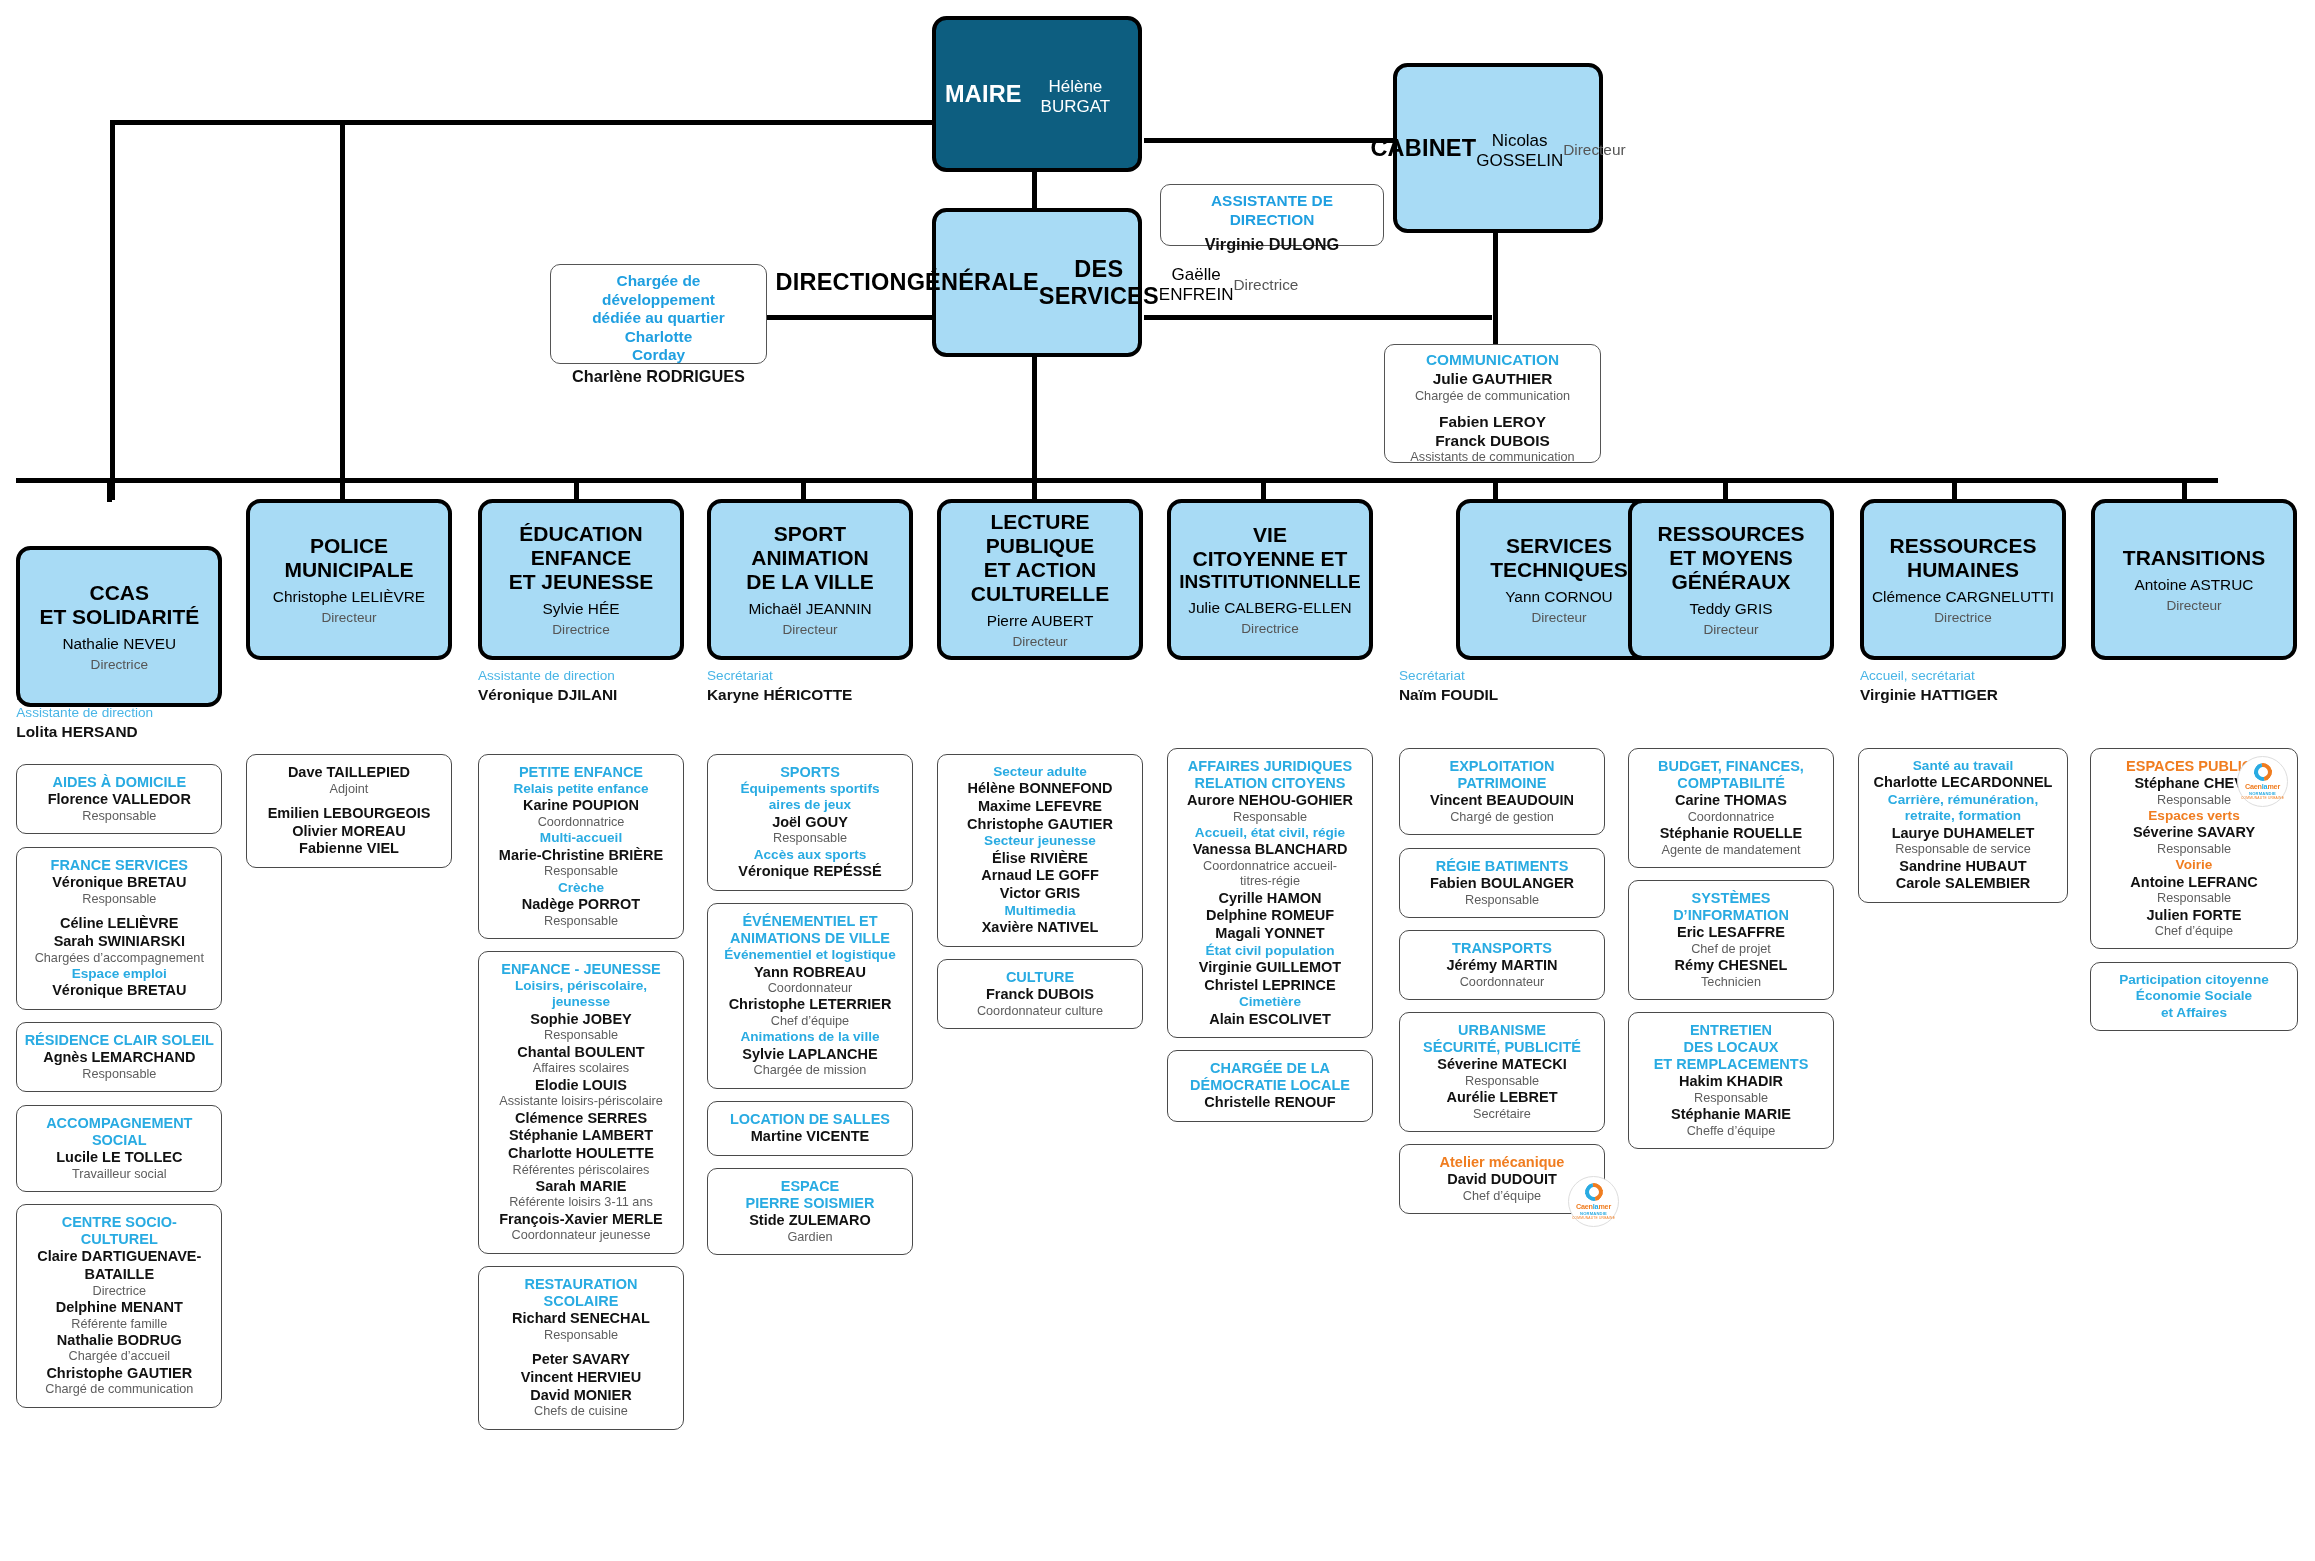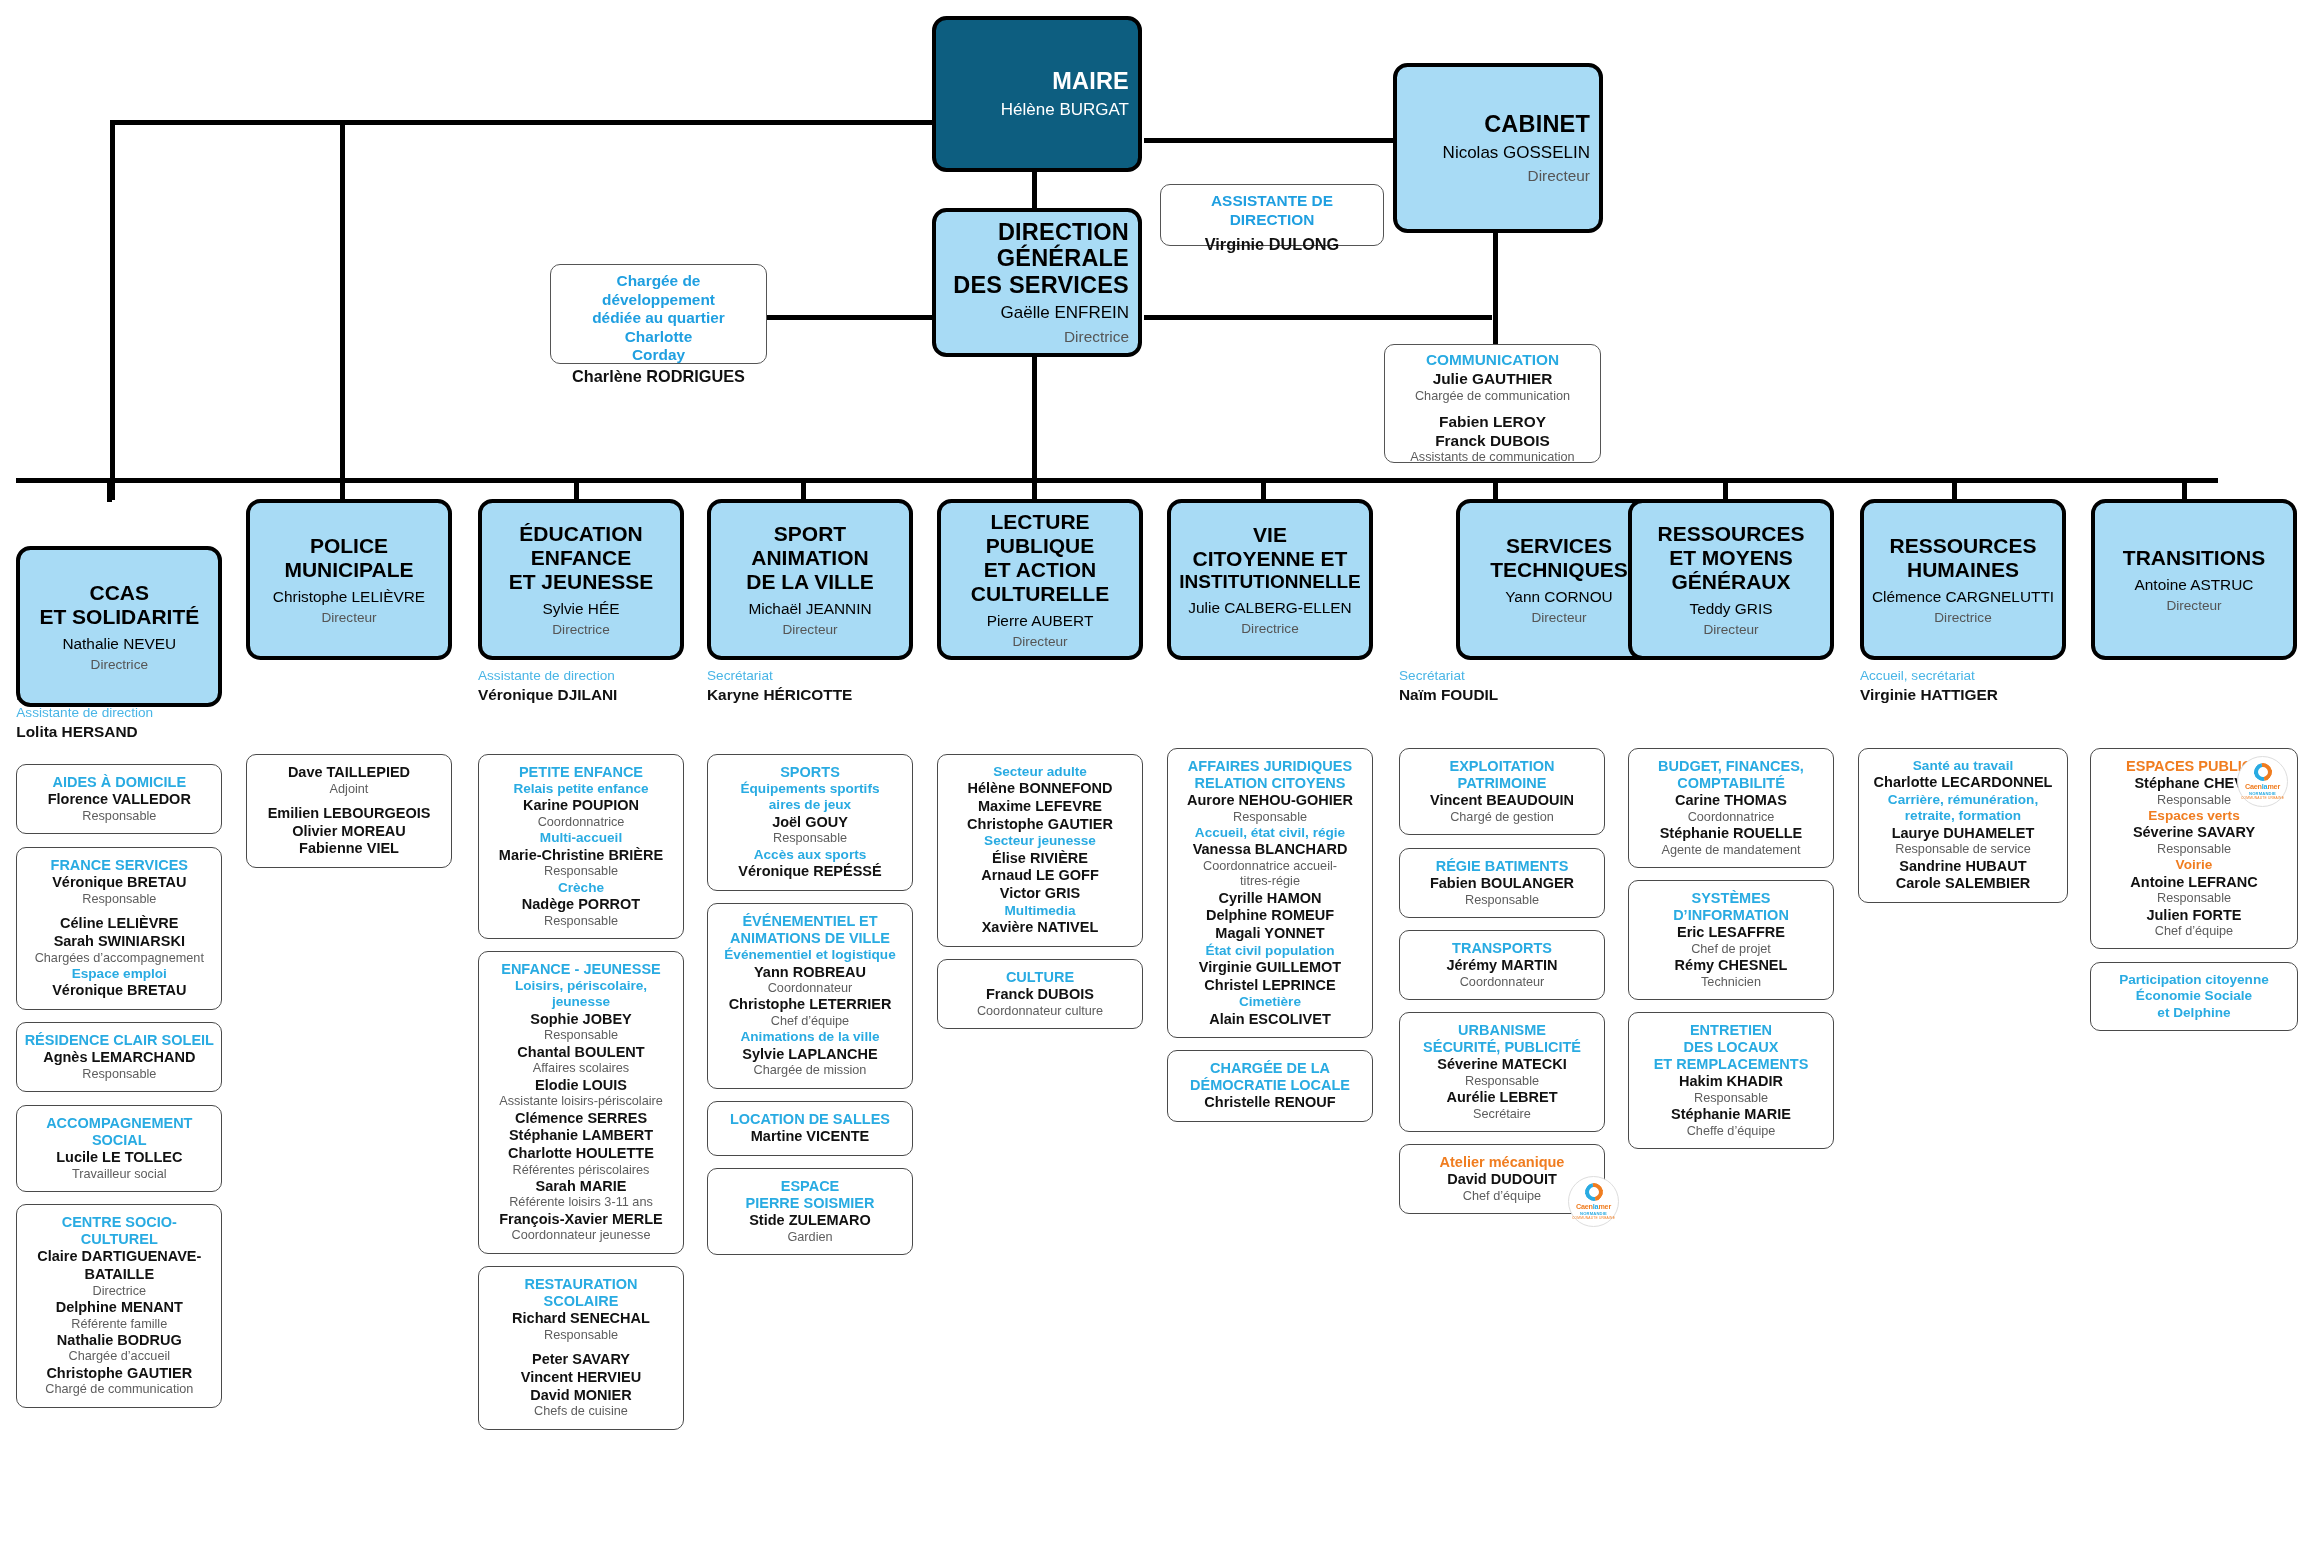--- a/index.html
+++ b/index.html
@@ -18,22 +18,22 @@
   .ln { position:absolute; background:#000; }
   .ln.h { height:4.5px; }
   .ln.v { width:4.5px; }
 
   
   .topbox {
     position:absolute;
     border:4.5px solid #000;
     border-radius:14.5px;
     background:#a8dbf5;
-    display:flex; flex-direction:column;
-    align-items:flex-end; justify-content:center;
+    display:flex; flex-direction:row;
+    align-items:center; justify-content:center;
     text-align:center;
     padding:17px 9px;
     z-index:5;
   }
   .topbox.dark { background:#0d5e80; }
   .topbox .ttl {
     font-weight:bold; font-size:23.5px; line-height:1.12; letter-spacing:0.2px;
   }
   .topbox.dark .ttl { color:#ffffff; }
   .topbox .nm { font-size:17px; margin-top:5.4px; }
@@ -522,21 +522,21 @@
         <div class="role">Responsable</div>
         <div class="sub orange">Voirie</div>
         <div class="nm">Antoine LEFRANC</div>
         <div class="role">Responsable</div>
         <div class="nm">Julien FORTE</div>
         <div class="role">Chef d’équipe</div>
       </div>
       <div class="card" style="left: 2090px; top: 962px; width: 208px;">
         <div class="sub">Participation citoyenne</div>
         <div class="sub">Économie Sociale</div>
-        <div class="sub">et Delphine</div>
+        <div class="sub">et Affaires</div>
       </div>
     </div>
 
   <div class="caenbadge" style="left:1568px; top:1176px;">
     <div class="ring"></div>
     <div class="t1">Caen<b>la</b>mer</div>
     <div class="t2">NORMANDIE</div>
     <div class="t3">COMMUNAUTE URBAINE</div>
   </div>
   <div class="caenbadge" style="left:2237px; top:756px;">

